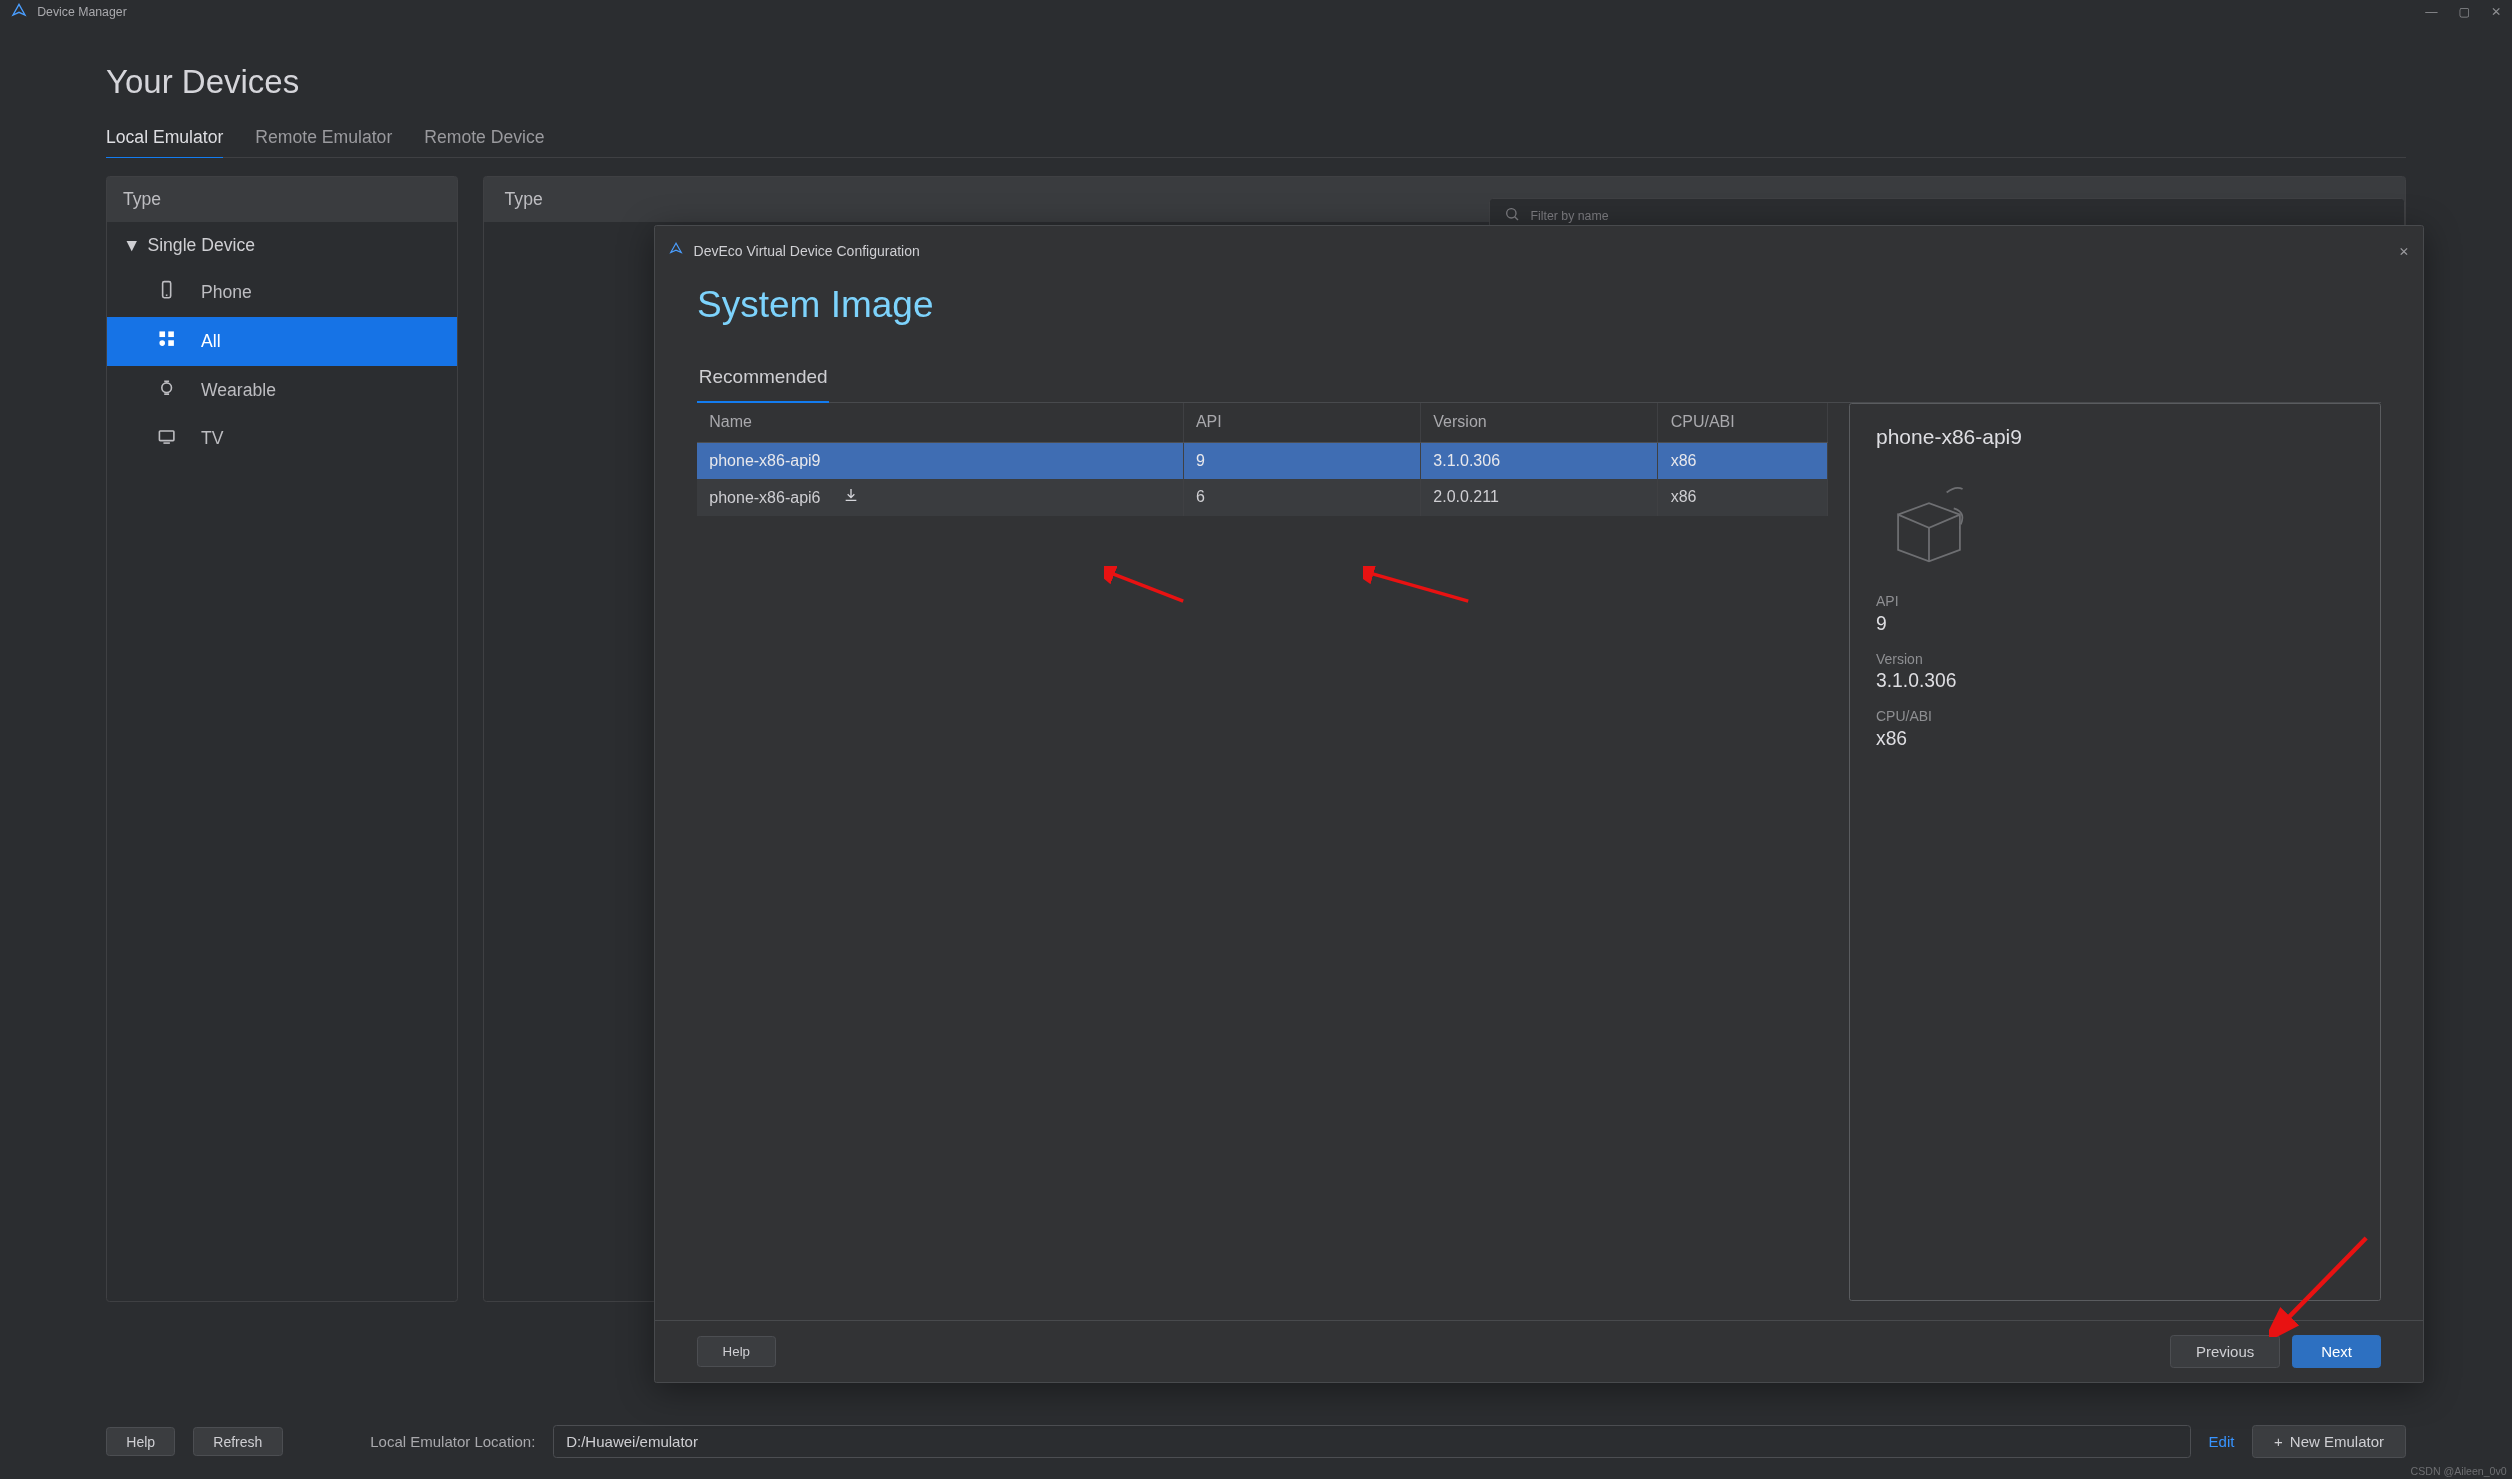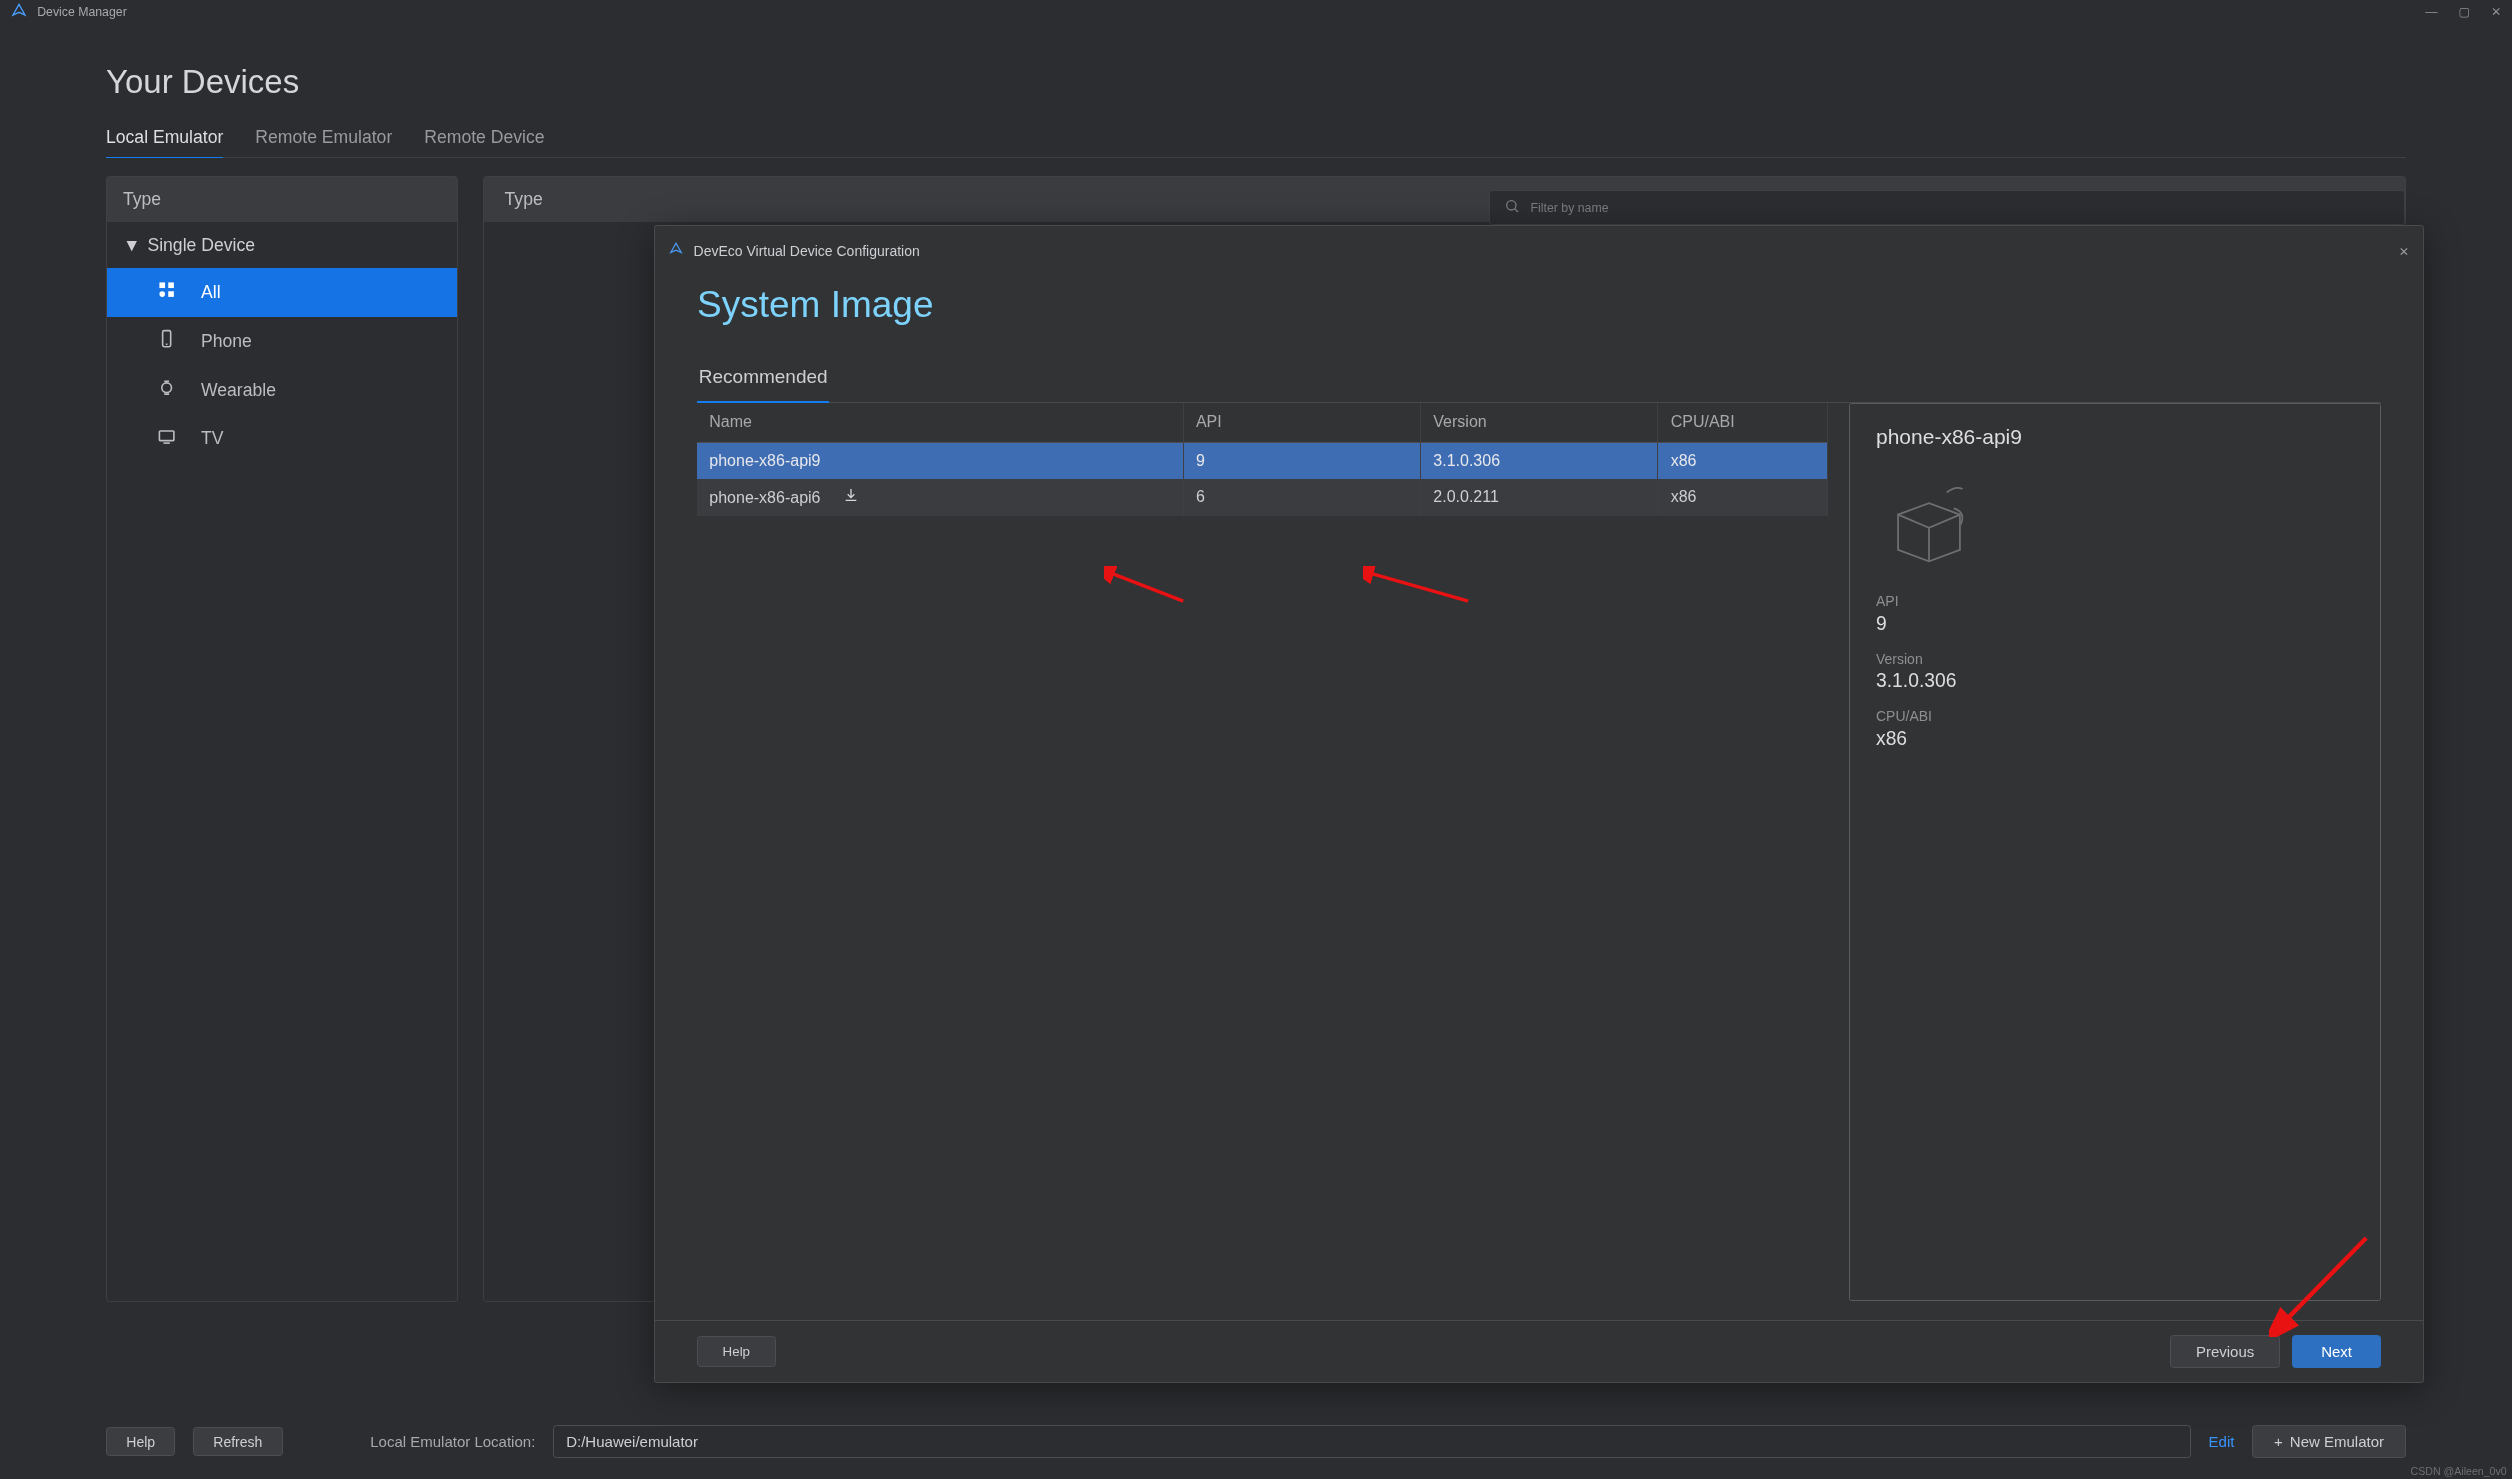--- a/index.html
+++ b/index.html
@@ -28,21 +28,21 @@
 
     .main-area { padding: 21px 106px 16px 106px; }
     .page-title { font-size: 33px; font-weight: 400; color: #d5d5da; margin: 17.6px 0 26px; }
     
     .dev-tabs { display: flex; gap: 32px; font-size: 17.6px; border-bottom: 0.9px solid #3f4043; }
     .dev-tab { padding-bottom: 8.8px; cursor: pointer; color: #9a9a9e; }
     .dev-tab.active { color: #dedee2; border-bottom: 1.8px solid #137cf0; margin-bottom: -0.9px; }
     
     .filter-box {
       position: absolute;
-      top: 190px; right: 107px;
+      top: 198px; right: 107px;
       width: 916px; height: 35px;
       border: 0.9px solid #3f4043; border-radius: 3.5px;
       background: #2b2d30;
       display: flex; align-items: center; padding: 0 14px; gap: 10.6px;
       color: #7c7c80;
     }
     
     .body-row { display: flex; gap: 24.6px; margin-top: 17.6px; height: 1126px; }
     .sidebar { width: 352px; border: 0.9px solid #3f4043; border-radius: 3.5px; background: #2b2d30; }
     .sb-header { background: #3a3c3f; padding: 12.3px 16px; font-size: 17.6px; color: #bdbdc1; }
@@ -154,39 +154,39 @@
     <span>Filter by name</span>
   </div>
 
   <div class="body-row">
     <div class="sidebar">
       <div class="sb-header">Type</div>
       <div class="sb-group">
         <span>▼</span>
         <span>Single Device</span>
       </div>
+      <div class="sb-item">
+        <span class="ic">
+          <svg width="19.3" height="19.3" viewBox="0 0 24 24" fill="none" stroke="currentColor" stroke-width="2">
+              <rect x="7" y="2" width="10" height="20" rx="2"></rect>
+              <line x1="11" y1="19" x2="13" y2="19"></line>
+            </svg>
+        </span>
+        <span>Phone</span>
+      </div>
       <div class="sb-item active">
         <span class="ic">
           <svg width="19.3" height="19.3" viewBox="0 0 24 24" fill="currentColor">
               <rect x="3" y="3" width="7" height="7"></rect>
               <rect x="14" y="3" width="7" height="7"></rect>
               <circle cx="6.5" cy="17.5" r="3.5"></circle>
               <rect x="14" y="14" width="7" height="7"></rect>
             </svg>
         </span>
         <span>All</span>
-      </div>
-      <div class="sb-item">
-        <span class="ic">
-          <svg width="19.3" height="19.3" viewBox="0 0 24 24" fill="none" stroke="currentColor" stroke-width="2">
-              <rect x="7" y="2" width="10" height="20" rx="2"></rect>
-              <line x1="11" y1="19" x2="13" y2="19"></line>
-            </svg>
-        </span>
-        <span>Phone</span>
       </div>
       <div class="sb-item">
         <span class="ic">
           <svg width="19.3" height="19.3" viewBox="0 0 24 24" fill="none" stroke="currentColor" stroke-width="2">
               <circle cx="12" cy="12" r="6"></circle>
               <path d="M9 4h6M9 20h6"></path>
             </svg>
         </span>
         <span>Wearable</span>
       </div>

